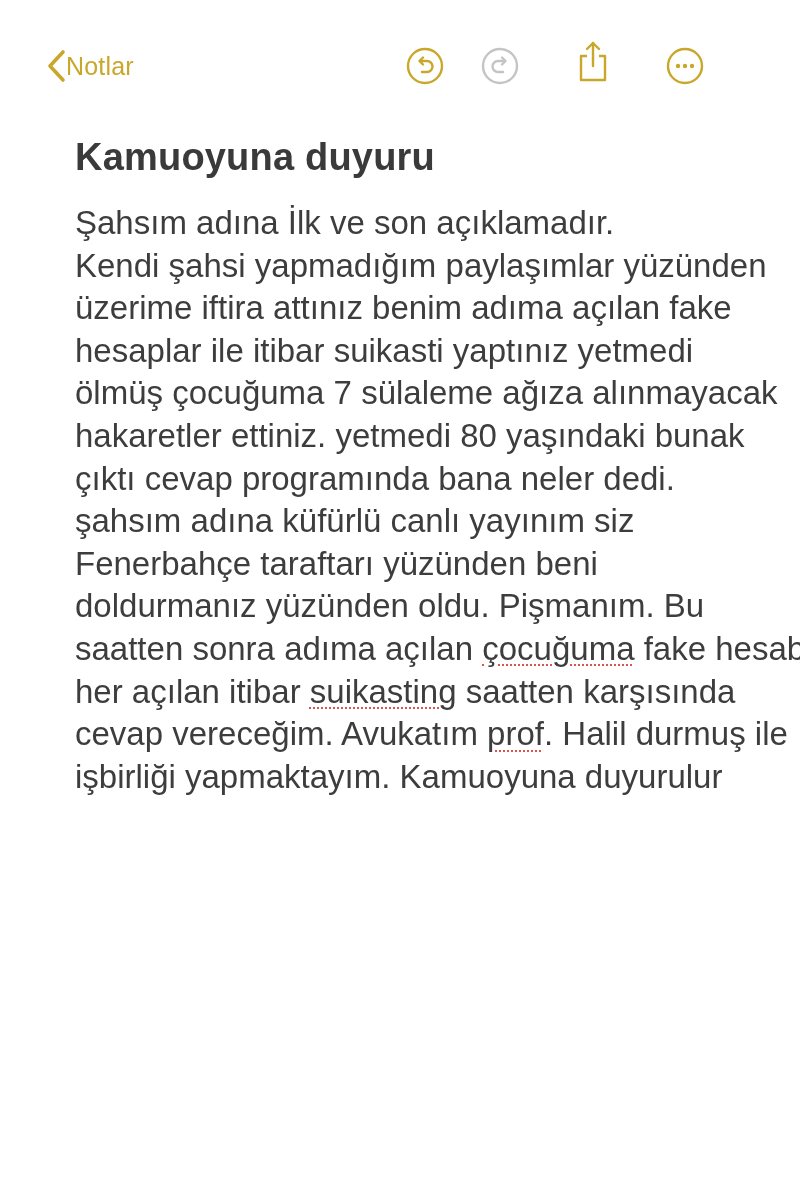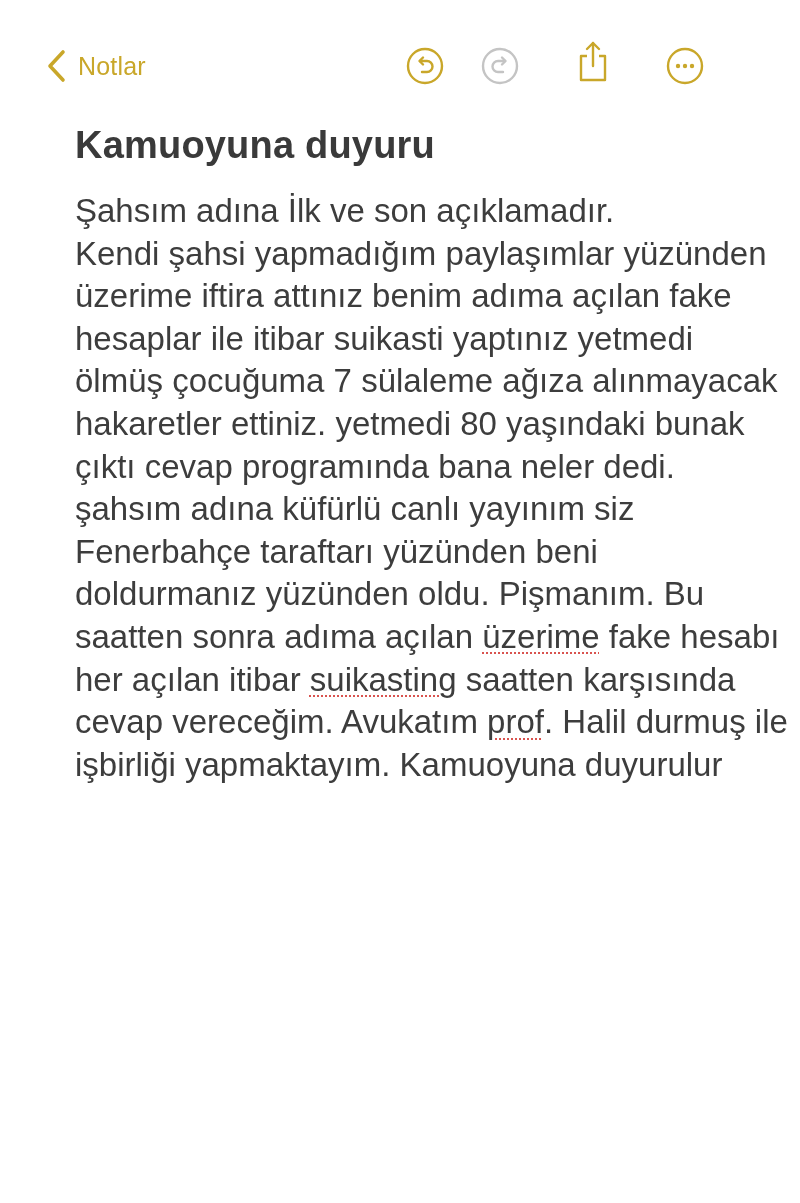--- a/index.html
+++ b/index.html
@@ -26,21 +26,21 @@
       position: absolute;
       left: 46px;
       top: 8px;
       height: 40px;
       display: flex;
       align-items: center;
       cursor: pointer;
     }
     .back-button svg { display: block; }
     .back-label {
-      margin-left: 12px;
+      margin-left: 0;
       font-size: 25px;
       color: #c9a72a;
       letter-spacing: 0.2px;
     }
     .nav-icon {
       position: absolute;
       top: 6px;
       width: 44px;
       height: 44px;
       display: flex;
@@ -52,21 +52,21 @@
     .note {
       position: absolute;
       left: 75px;
       top: 118px;
       width: 660px;
     }
     .note-title {
       font-size: 38px;
       font-weight: bold;
       color: #3a3a3a;
-      margin: 0 0 18px 0;
+      margin: 12px 0 18px 0;
       line-height: 54px;
       letter-spacing: 0.2px;
     }
     .note-body {
       font-size: 33px;
       line-height: 42.6px;
       color: #3d3d3d;
     }
     .line {
       display: block;
@@ -139,18 +139,18 @@
     <span class="line"><span>Şahsım adına İlk ve son açıklamadır.</span></span>
     <span class="line"><span>Kendi şahsi yapmadığım paylaşımlar yüzünden</span></span>
     <span class="line"><span>üzerime iftira attınız benim adıma açılan fake</span></span>
     <span class="line"><span>hesaplar ile itibar suikasti yaptınız yetmedi</span></span>
     <span class="line"><span>ölmüş çocuğuma 7 sülaleme ağıza alınmayacak</span></span>
     <span class="line"><span>hakaretler ettiniz. yetmedi 80 yaşındaki bunak</span></span>
     <span class="line"><span>çıktı cevap programında bana neler dedi.</span></span>
     <span class="line"><span>şahsım adına küfürlü canlı yayınım siz</span></span>
     <span class="line"><span>Fenerbahçe taraftarı yüzünden beni</span></span>
     <span class="line"><span>doldurmanız yüzünden oldu. Pişmanım. Bu</span></span>
-    <span class="line"><span>saatten sonra adıma açılan </span><span class="spell">üzerime</span><span> fake hesabı</span></span>
+    <span class="line"><span>saatten sonra adıma açılan </span><span class="spell">çocuğuma</span><span> fake hesabı</span></span>
     <span class="line"><span>her açılan itibar </span><span class="spell">suikasting</span><span> saatten karşısında</span></span>
     <span class="line"><span>cevap vereceğim. Avukatım </span><span class="spell">prof</span><span>. Halil durmuş ile</span></span>
     <span class="line"><span>işbirliği yapmaktayım. Kamuoyuna duyurulur</span></span>
   </div>
 </div>
 
 </body></html>

